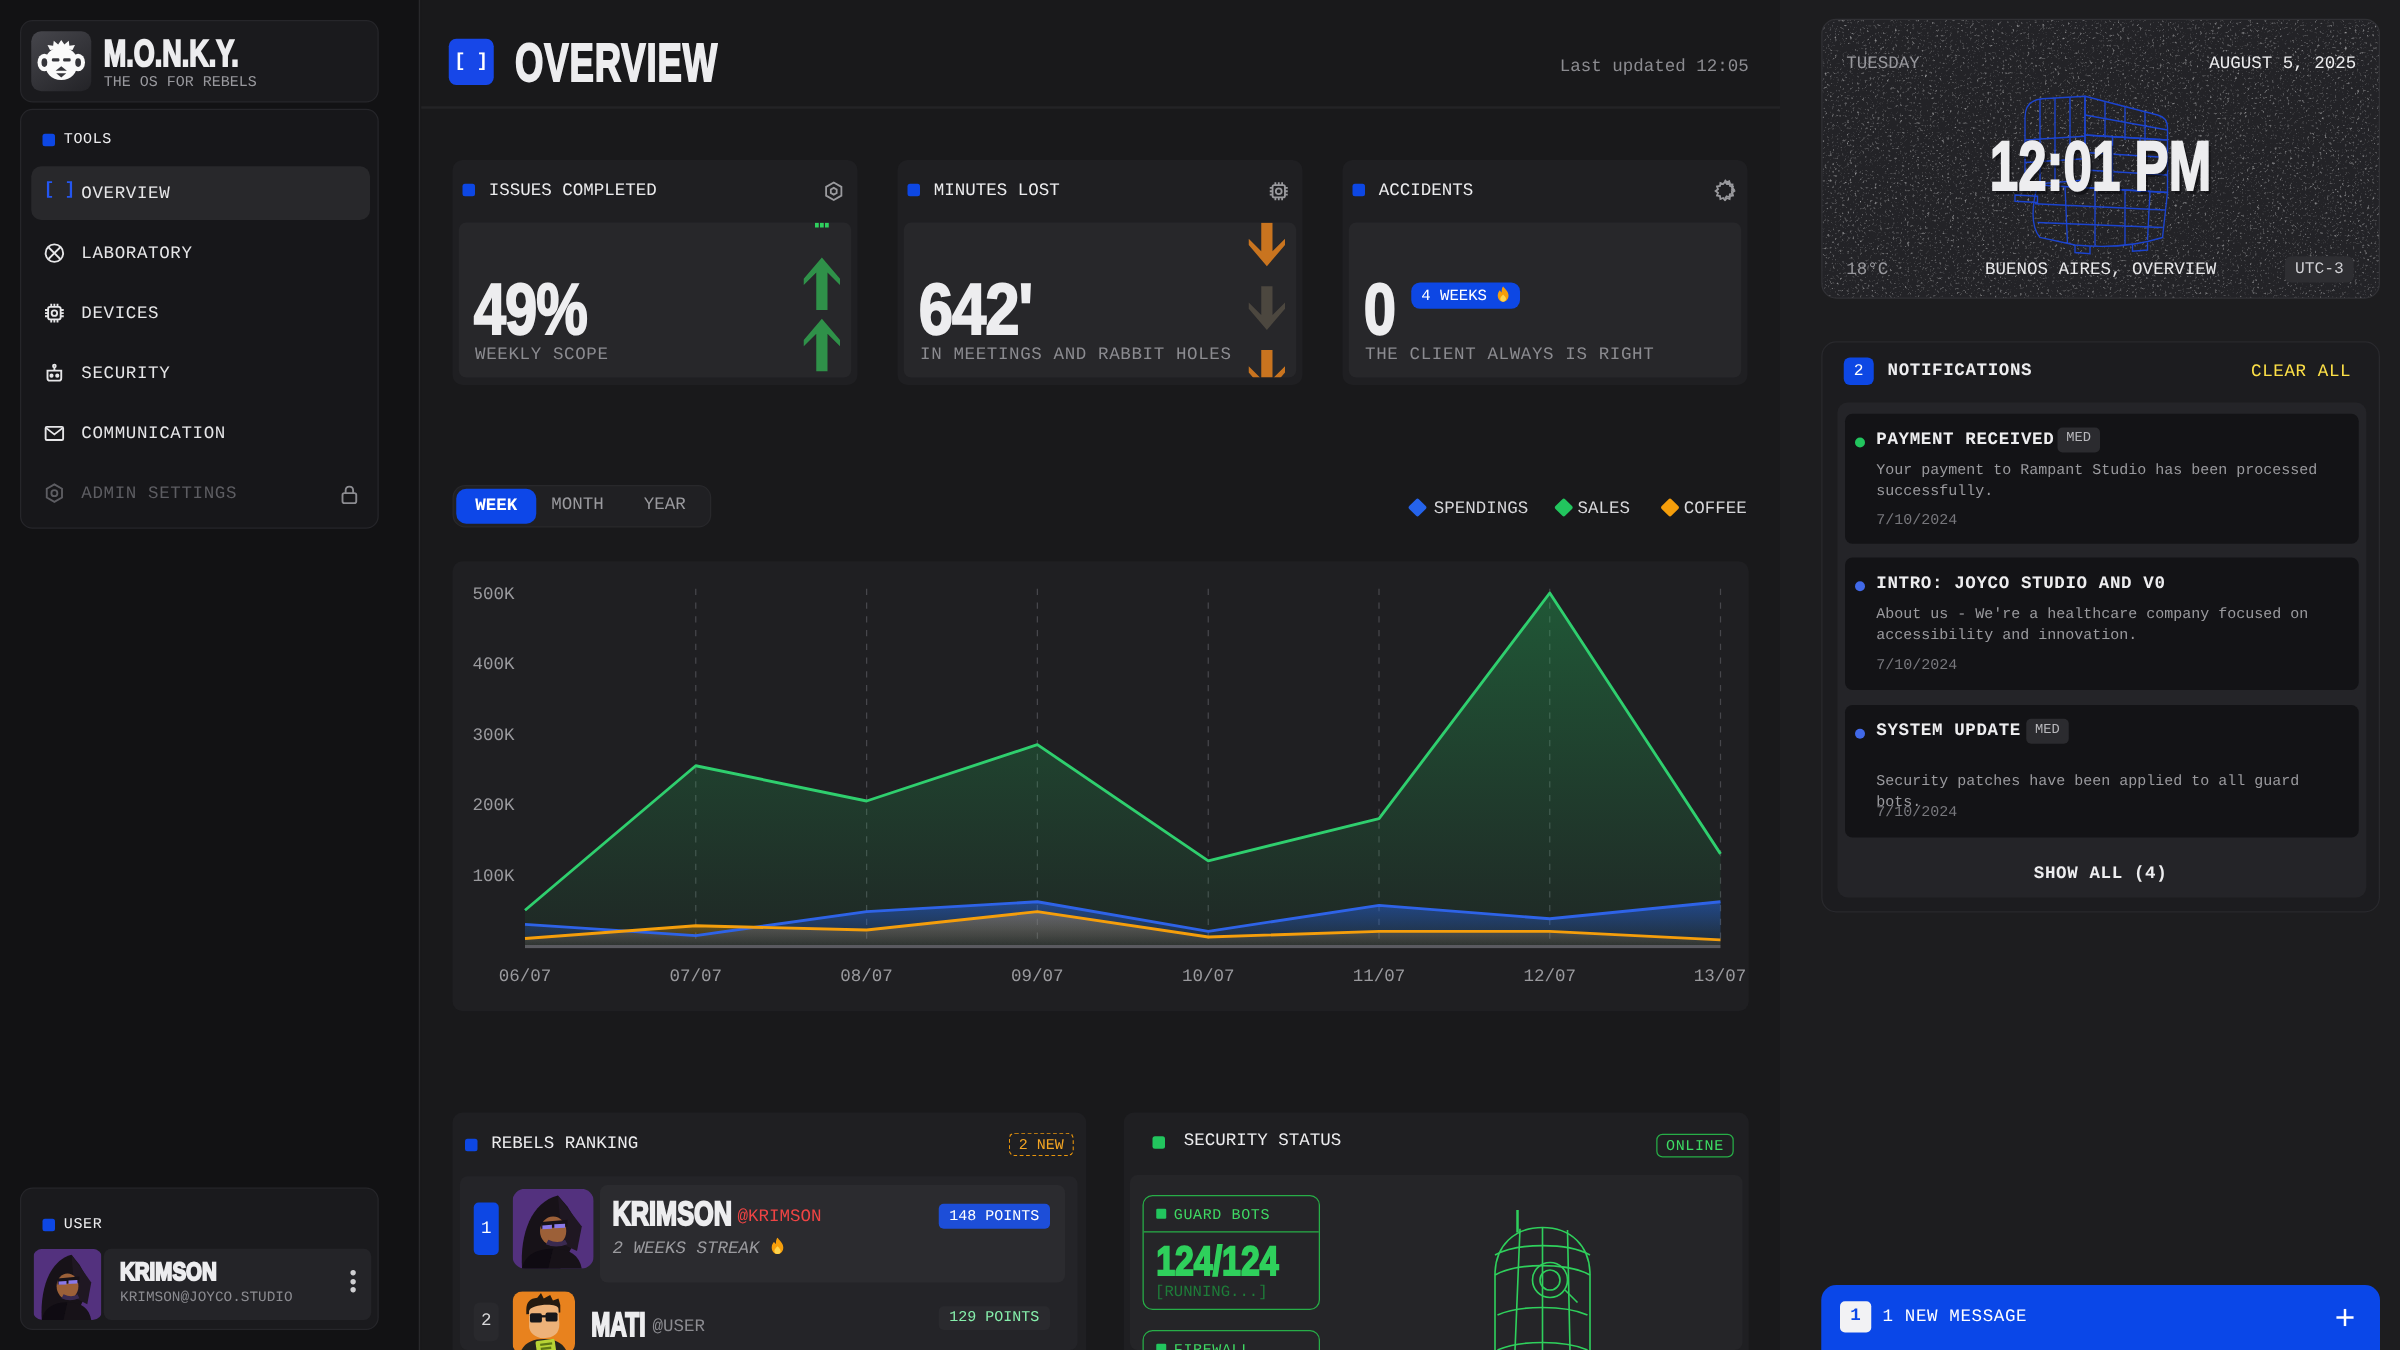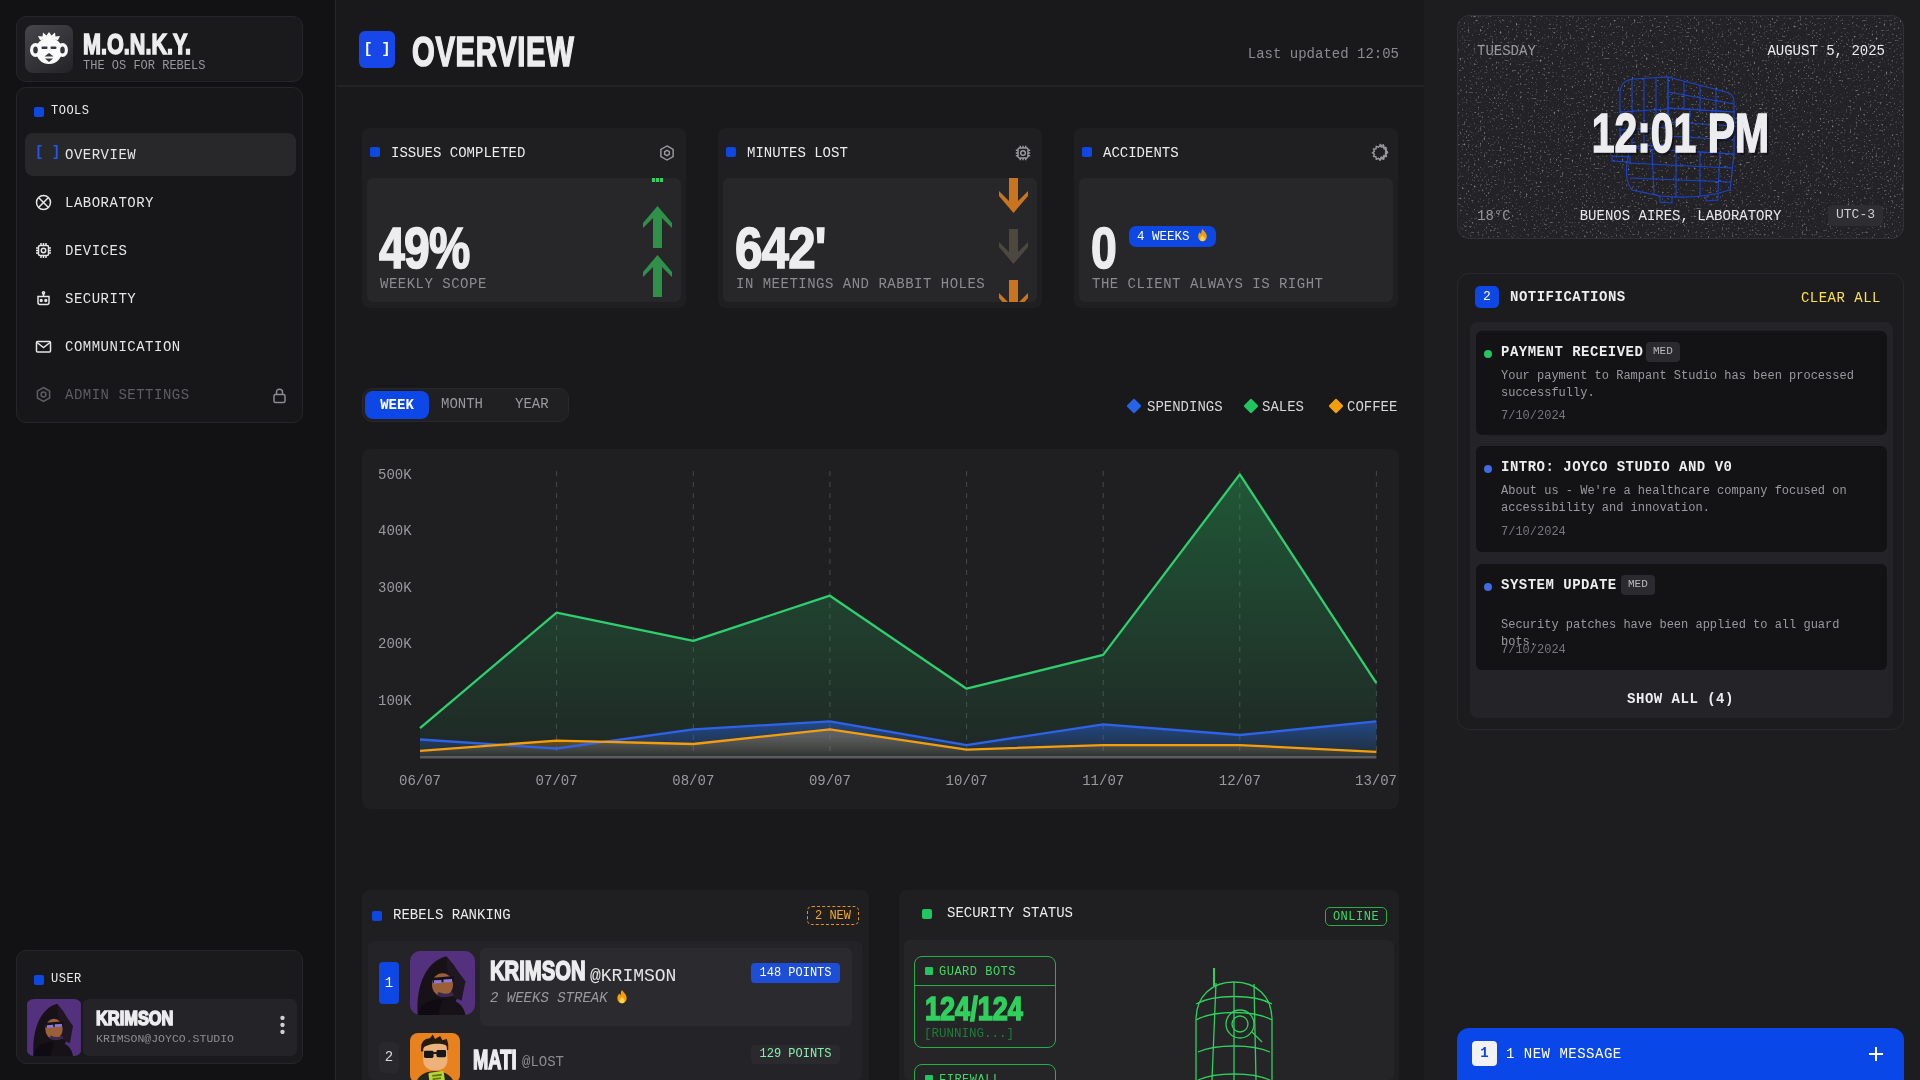--- a/index.html
+++ b/index.html
@@ -279,42 +279,42 @@
               <ellipse cx="34" cy="38" rx="11" ry="13" fill="#9c6038"></ellipse>
               <path d="M24 30 L46 28 46 34 24 36 Z" fill="#171218"></path>
               <path d="M25 33 L33 32.5 33 36 25 36.5 Z" fill="#8a79e8"></path>
               <path d="M35 32 L44 31.5 44 35 35 35.5 Z" fill="#8a79e8"></path>
               <path d="M30 46 Q38 50 44 46 L46 50 Q36 54 28 50 Z" fill="#3a2a50"></path>
               <path d="M8 72 C10 60 20 54 34 54 L30 72 Z" fill="#0f0b12"></path>
               <path d="M34 54 C48 54 56 60 58 72 L30 72 Z" fill="#171218"></path>
             </svg></div>
         <div class="abs" style="left:112px; top:7px; width:372px; height:78px; background:#2b2b2f; border-radius:6px;">
           <div class="abs" style="left:10px; top:8px;"><span class="d" style="font-size:27px; transform:scaleX(0.75);">KRIMSON</span></div>
-          <div class="abs" style="left:110px; top:18px; font-size:18px; color:#e5e5e5;">@KRIMSON</div>
+          <div class="abs" style="left:110px; top:18px; font-size:14px; color:#ef4444;">@KRIMSON</div>
           <div class="abs" style="left:271px; top:15px; width:89px; height:20px; background:#1d4ed8; border-radius:4px; color:#fff; font-size:12px; text-align:center; line-height:20px;">148 POINTS</div>
           <div class="abs" style="left:10px; top:42px; font-size:14px; color:#9a9a9e; font-style:italic;">2 WEEKS STREAK <svg width="12" height="14" viewBox="0 0 11 13" style="vertical-align:-2px;">
                 <path d="M5.5 0C6.5 2 9.8 3.8 9.8 7.4 9.8 10.4 7.9 12.3 5.5 12.3 3.1 12.3 1.2 10.4 1.2 7.4 1.2 5.6 2 4.3 2.9 3.2 3.2 4 3.7 4.5 4.3 4.9 4.2 3 4.6 1.2 5.5 0Z" fill="#f59e0b"></path>
                 <path d="M5.5 12.3C4.1 12.3 3.2 11.3 3.2 10 3.2 8.8 4.2 7.8 5.5 6.5 6.8 7.8 7.8 8.8 7.8 10 7.8 11.3 6.9 12.3 5.5 12.3Z" fill="#fcd34d"></path>
               </svg></div>
         </div>
 
         <div class="abs" style="left:11px; top:101px; width:20px; height:31px; background:#29292d; border-radius:5px; color:#d8d8da; font-size:14px; text-align:center; line-height:31px;">2</div>
         <div class="abs" id="av-mati" style="left:42px; top:92px; width:50px; height:50px; border-radius:8px; overflow:hidden;"><svg width="50" height="50" viewBox="0 0 68 68">
               <rect width="68" height="68" fill="#e8821e"></rect>
               <path d="M15 20 Q15 8 27 7 L31 2 34 8 41 4 44 10 50 8 52 15 52 23 15 25 Z" fill="#241a10"></path>
               <path d="M18 22 C18 14 50 12 50 19 L51 36 C51 46 45 51 34 51 C24 51 18 44 18 38 Z" fill="#edb279"></path>
               <rect x="19" y="24" width="13" height="10" rx="2" fill="#17171a"></rect>
               <rect x="36" y="23" width="13" height="10" rx="2" fill="#17171a"></rect>
               <rect x="31" y="26" width="6" height="2.5" fill="#17171a"></rect>
               <path d="M8 68 C12 56 22 52 34 52 C46 52 56 56 60 68 Z" fill="#26251f"></path>
               <rect x="26" y="53" width="21" height="17" rx="2" fill="#b8d435" transform="rotate(-8 36 62)"></rect>
               <path d="M30 57 L43 55.5 43.3 58 30.3 59.5 Z M30.6 61.5 L42 60.2 42.3 62.7 30.9 64 Z" fill="#5f7a14"></path>
             </svg></div>
         <div class="abs" style="left:105px; top:104px;"><span class="d" style="font-size:27px; transform:scaleX(0.68);">MATI</span></div>
-        <div class="abs" style="left:154px; top:113px; font-size:14px; color:#8b8b90;">@LOST</div>
+        <div class="abs" style="left:154px; top:113px; font-size:14px; color:#8b8b90;">@USER</div>
         <div class="abs" style="left:383px; top:104px; width:89px; height:19px; background:#2a2a2e; border-radius:4px; color:#86efac; font-size:12px; text-align:center; line-height:19px;">129 POINTS</div>
       </div>
     </div>
 
     <div class="card" style="left:562px; top:890px; width:500px; height:190px; border-radius:8px 8px 0 0;">
       <div class="abs" style="left:23px; top:19px; width:10px; height:10px; background:#22c55e; border-radius:2px;"></div>
       <div class="cardtitle" style="left:48px; top:15px;">SECURITY STATUS</div>
       <div class="abs" style="right:12px; top:17px; width:62px; height:19px; border:1px solid #27ae47; border-radius:5px; color:#3ddc64; font-size:12px; text-align:center; line-height:18px; letter-spacing:0.5px;">ONLINE</div>
       <div class="abs" style="left:5px; top:50px; width:490px; height:140px; background:#252528; border-radius:6px;">
         <div class="abs" style="left:10px; top:16px; width:142px; height:92px; border:1.5px solid #27ae47; border-radius:8px;">
@@ -363,21 +363,21 @@
         <path d="M22 80 L126 86 L122 122 Q90 132 52 128 L24 122 Q14 110 22 80 Z"></path>
         <path d="M20 95 L124 100 M22 110 L122 114 M44 81 L46 127 M68 83 L68 129 M92 84 L92 128 M112 85 L110 124"></path>
         <path d="M4 88 L22 89 L22 94 L4 93 Z"></path>
         <path d="M52 128 L52 134 L64 135 L64 129 M98 128 L98 133 L110 132 L110 126"></path>
       </g>
     </svg>
     <div class="abs" style="left:19px; top:27px; font-size:14px; color:#98989d;">TUESDAY</div>
     <div class="abs" style="right:18px; top:27px; font-size:14px; color:#ececee;">AUGUST 5, 2025</div>
     <div class="abs" style="left:0; top:84px; width:100%; text-align:center;"><span class="d" style="font-size:56px; transform:scaleX(0.73); transform-origin:50% 50%; letter-spacing:0px; text-shadow:3px 3px 0 rgba(10,10,12,0.55);">12:01 PM</span></div>
     <div class="abs" style="left:19px; top:192px; font-size:14px; color:#98989d;">18°C</div>
-    <div class="abs" style="left:0; top:192px; width:100%; text-align:center; font-size:14px; color:#e8e8ea;">BUENOS AIRES, LABORATORY</div>
+    <div class="abs" style="left:0; top:192px; width:100%; text-align:center; font-size:14px; color:#e8e8ea;">BUENOS AIRES, OVERVIEW</div>
     <div class="abs" style="right:20px; top:189px; height:21px; background:#2e2e32; border-radius:5px; font-size:13px; color:#cfcfd3; padding:2px 8px 0 8px;">UTC-3</div>
   </div>
 
   <div id="notifpanel" class="abs" style="left:33px; top:273px; width:447px; height:457px; background:#1c1c1f; border:1px solid #29292d; border-radius:12px;">
     <div class="abs" style="left:17px; top:12px; width:24px; height:22px; background:#0d47e4; border-radius:5px; color:#fff; font-size:13px; text-align:center; line-height:22px;">2</div>
     <div class="abs" style="left:52px; top:15px; font-size:14px; font-weight:bold; letter-spacing:0.5px;">NOTIFICATIONS</div>
     <div class="abs" style="right:22px; top:16px; font-size:14px; color:#fde047; letter-spacing:0.5px;">CLEAR ALL</div>
     <div class="abs" style="left:12px; top:48px; width:423px; height:396px; background:#242428; border-radius:8px;">
       <div class="abs notif" style="left:6px; top:9px; width:411px; height:104px; background:#131316; border-radius:6px;">
         <div class="abs" style="left:8px; top:19px; width:8px; height:8px; border-radius:50%; background:#22c55e;"></div>

